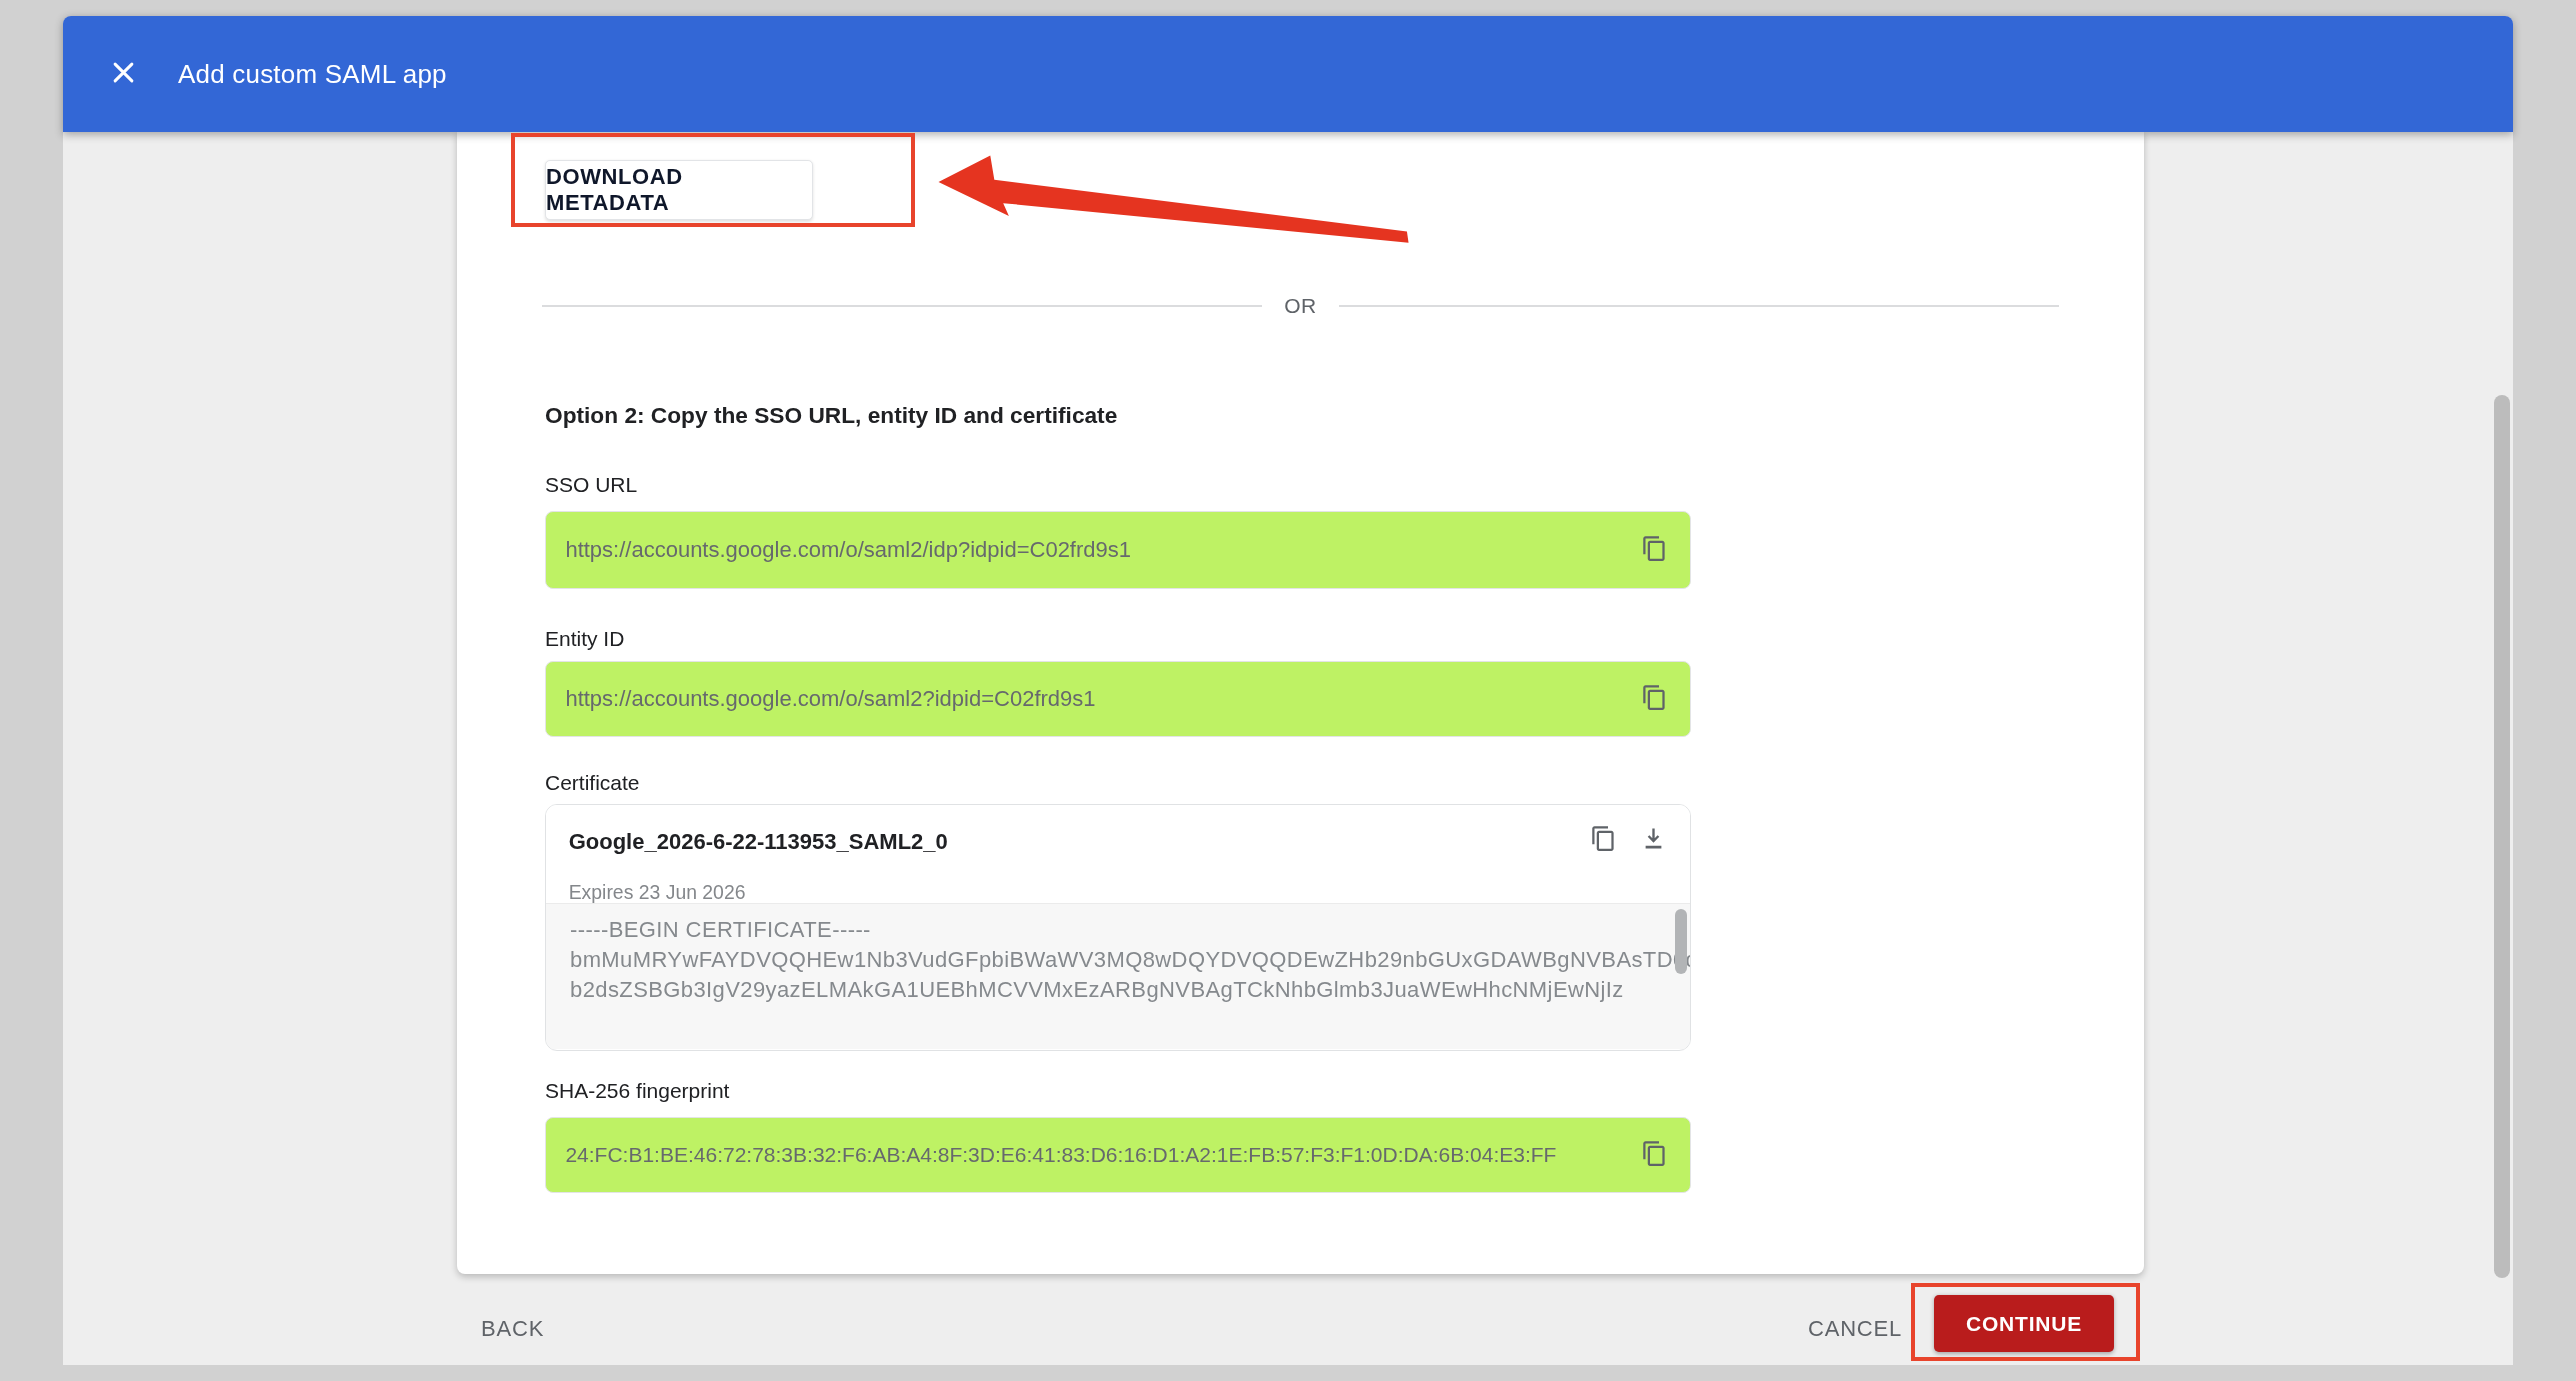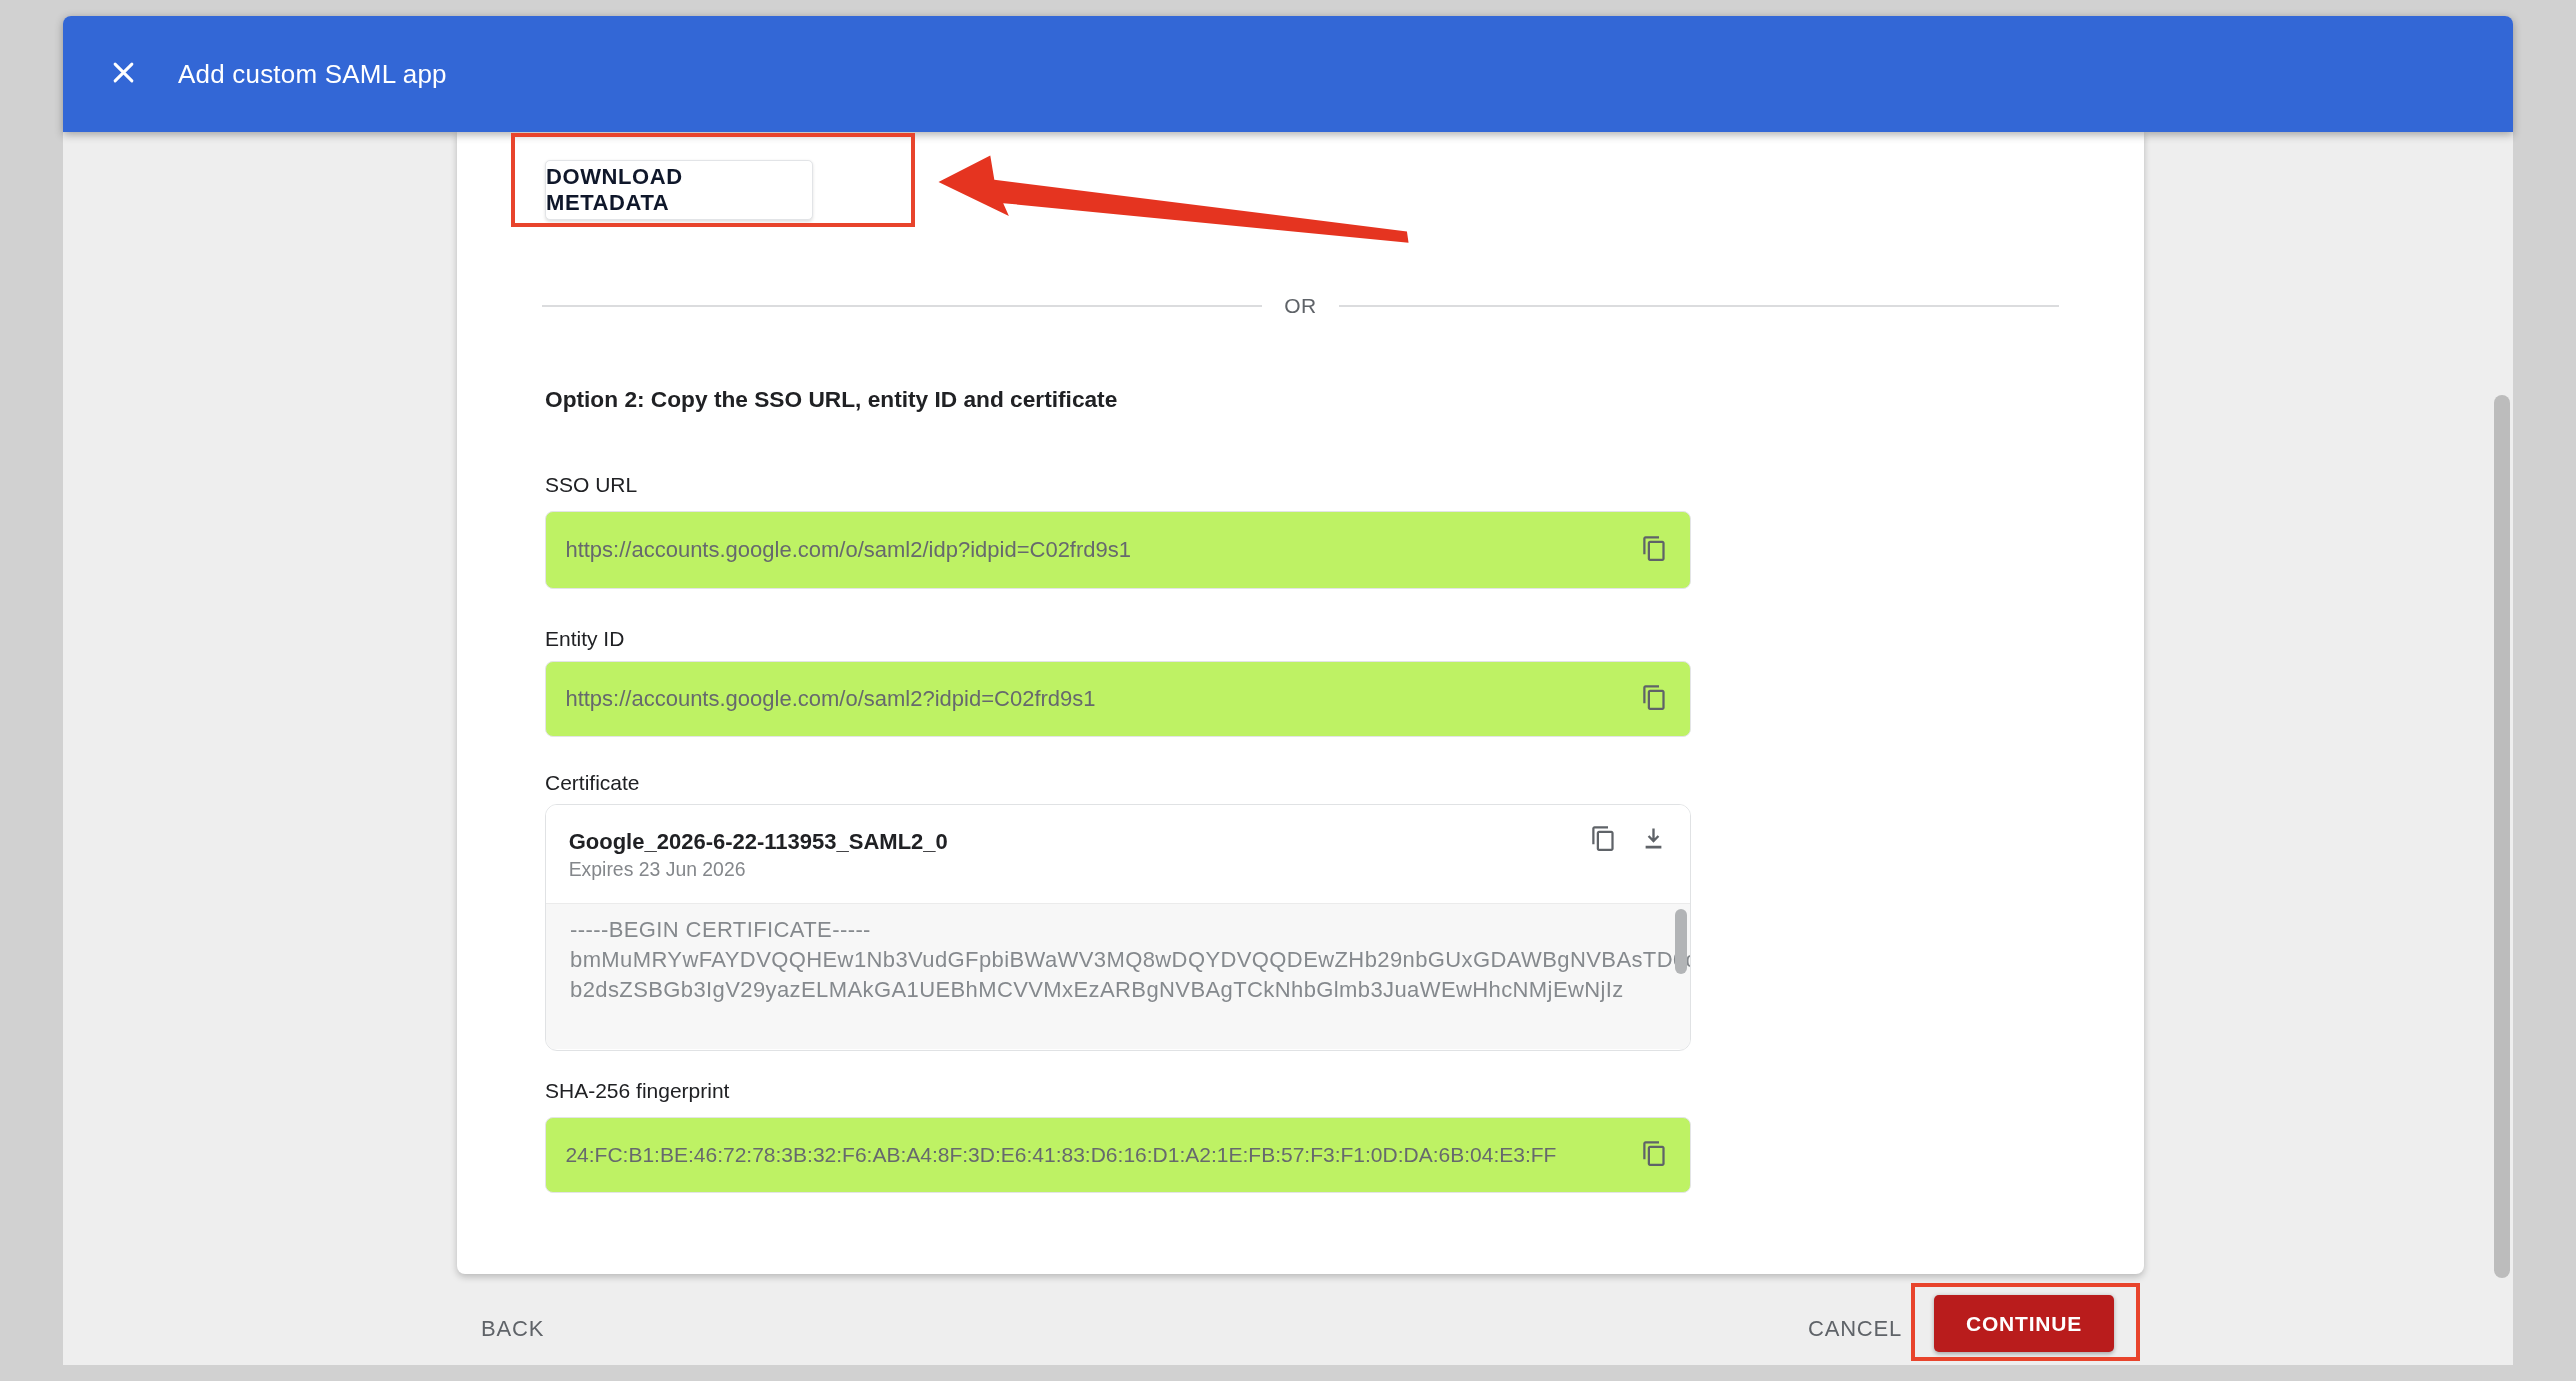--- a/index.html
+++ b/index.html
@@ -58,21 +58,21 @@
   }
 
   .or-row {
     position:absolute; left:85px; top:156px; width:1517px; height:36px;
     display:flex; align-items:center;
   }
   .or-line { flex:1; height:1.6px; background:#dbdcde; }
   .or-text { padding:0 22.7px; font-size:21px; color:#5f6368; letter-spacing:0.4px; }
 
   .opt-heading {
-    position:absolute; left:88px; top:254px;
+    position:absolute; left:88px; top:270px;
     font-size:22.7px; font-weight:bold; color:#202124;
   }
 
   .field-label {
     position:absolute; left:88px;
     font-size:21px; color:#202124;
   }
   .lbl-sso   { top:341px; }
   .lbl-ent   { top:495px; }
   .lbl-cert  { top:639px; }
@@ -101,21 +101,21 @@
 
   
   .cert-card {
     position:absolute; left:88px; top:672px; width:1146px; height:247px;
     background:#ffffff;
     border:1.6px solid #e0e2e4; border-radius:12px;
     overflow:hidden;
   }
   .cert-head { position:relative; height:98px; padding:19.4px 19.4px 0 22.7px; background:#fff; }
   .cert-name { font-size:22px; font-weight:bold; color:#202124; margin-top:4.9px; }
-  .cert-exp  { font-size:19.4px; color:#84878b; margin-top:3px; }
+  .cert-exp  { font-size:19.4px; color:#84878b; margin-top:26px; }
   .cert-head .icon-btn { position:absolute; top:19.4px; }
   .cert-copy { right:71px; }
   .cert-dl   { right:21px; }
   .cert-body {
     position:relative; height:146px;
     background:#f7f7f7; border-top:1.6px solid #ebebeb;
     padding:11.3px 27.5px 0 24px;
     overflow:hidden;
   }
   .cert-line {

